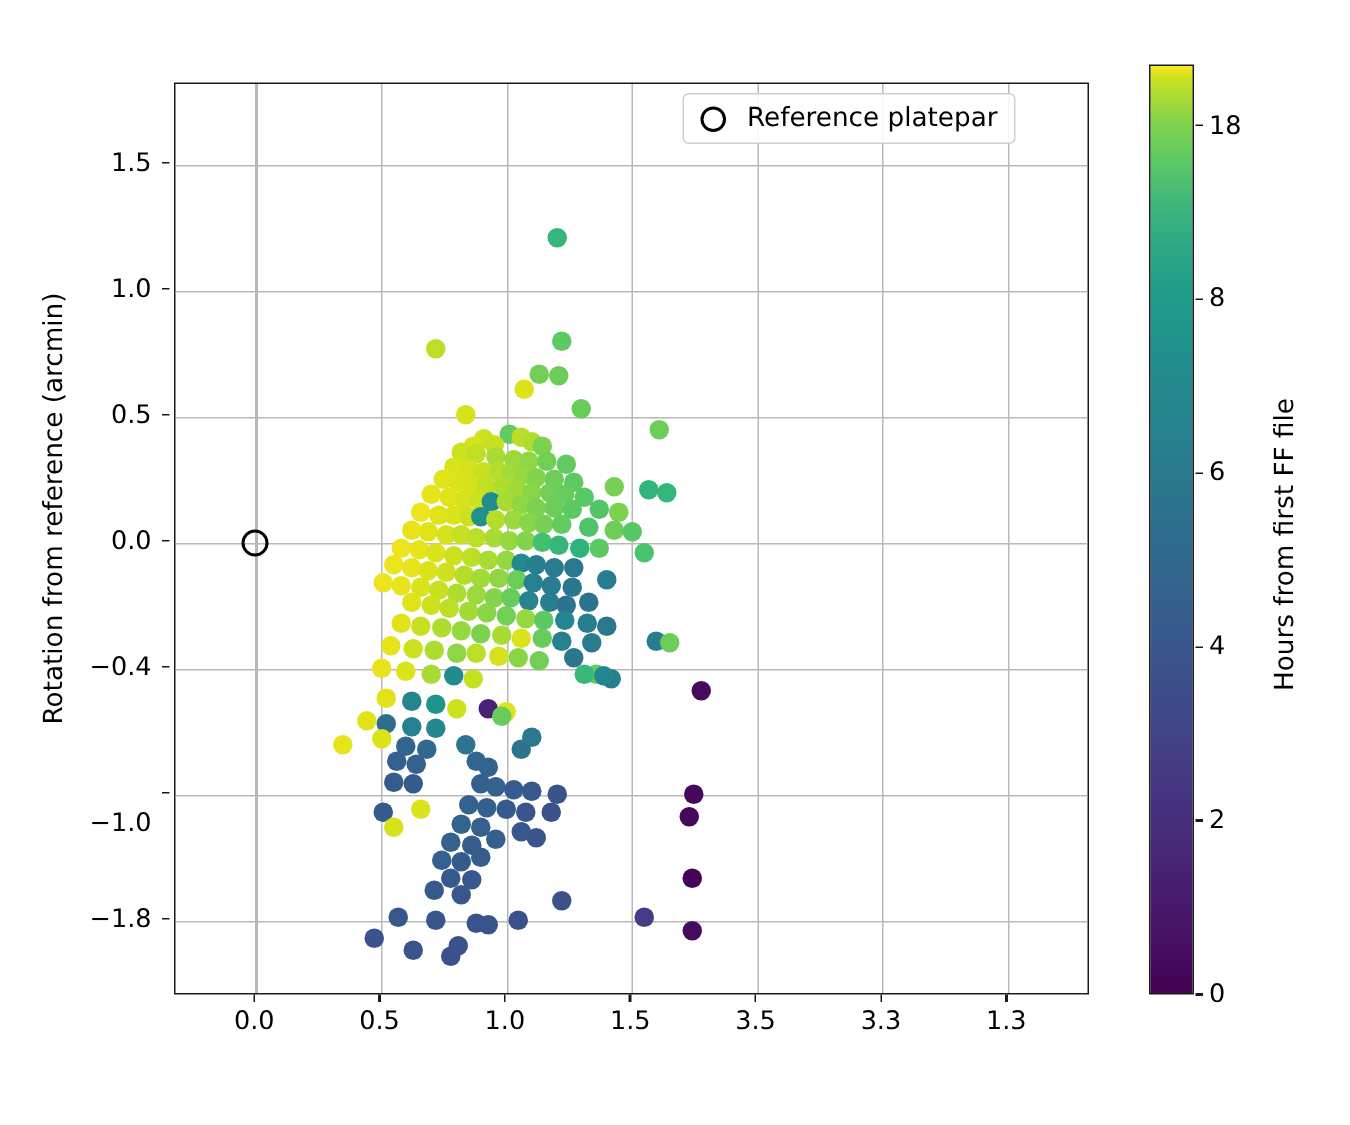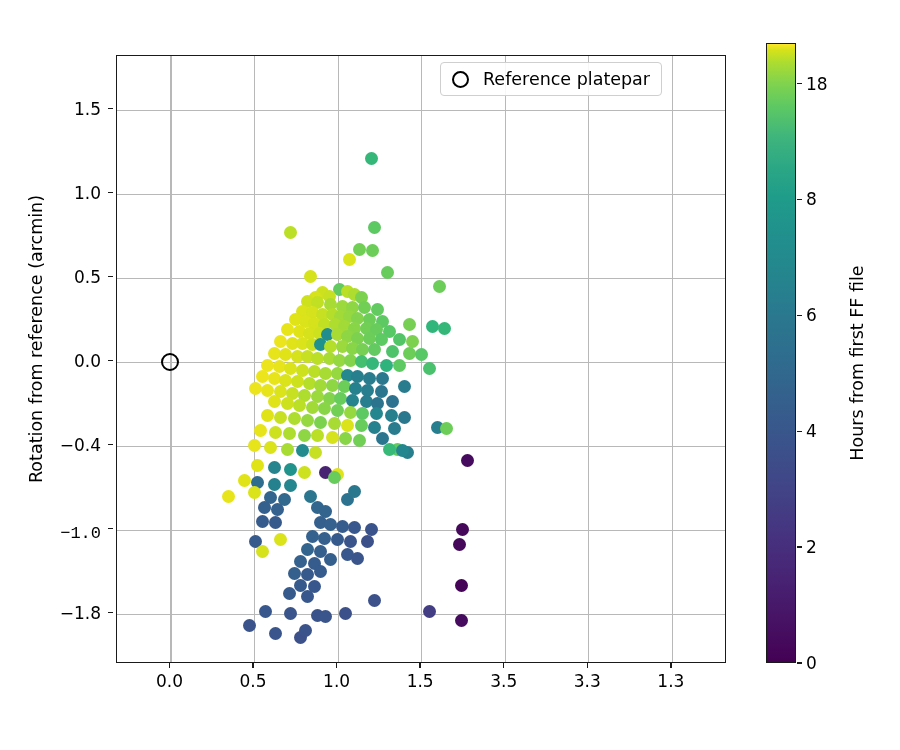--- a/index.html
+++ b/index.html
@@ -35,21 +35,21 @@
   .ylab{position:absolute;left:101px;font-size:17px;transform:translate(-100%,-50%);white-space:nowrap;}
 
   #xlabel{position:absolute;left:0;top:700px;width:726px;text-align:center;font-size:17.5px;}
   #ylabel{
     position:absolute;left:-244px;top:329px;width:560px;text-align:center;font-size:17.5px;
     transform:rotate(-90deg);transform-origin:center center;
   }
 
   
   #legend{
-    position:absolute;left:440px;top:62px;
+    position:absolute;left:455px;top:62px;
     border:1px solid #cfcfcf;border-radius:4px;background:rgba(255,255,255,0.88);
     padding:6px 11px 6px 11px;display:flex;align-items:center;gap:14px;
   }
   #legend-marker{
     width:17px;height:17px;border:2.1px solid #000;border-radius:50%;
     background:transparent;box-sizing:border-box;flex:none;
   }
   #legend-label{font-size:17.5px;white-space:nowrap;}
 
   
@@ -334,21 +334,21 @@
       <div class="xlab" style="left: 420.164px;">1.5</div>
       <div class="xtick" style="left: 503.726px;"></div>
       <div class="xlab" style="left: 503.726px;">3.5</div>
       <div class="xtick" style="left: 587.288px;"></div>
       <div class="xlab" style="left: 587.288px;">3.3</div>
       <div class="xtick" style="left: 670.849px;"></div>
       <div class="xlab" style="left: 670.849px;">1.3</div>
       <div class="ytick" style="top: 612.613px;"></div>
       <div class="ylab" style="top: 612.613px;">−1.8</div>
       <div class="ytick" style="top: 528.635px;"></div>
-      <div class="ylab" style="top: 533px; font-family: Liberation Mono, monospace;">−1.0</div>
+      <div class="ylab" style="top: 549px;">−1.0</div>
       <div class="ytick" style="top: 444.657px;"></div>
       <div class="ylab" style="top: 444.657px;">−0.4</div>
       <div class="ytick" style="top: 360.68px;"></div>
       <div class="ylab" style="top: 360.68px;">0.0</div>
       <div class="ytick" style="top: 276.702px;"></div>
       <div class="ylab" style="top: 276.702px;">0.5</div>
       <div class="ytick" style="top: 192.724px;"></div>
       <div class="ylab" style="top: 192.724px;">1.0</div>
       <div class="ytick" style="top: 108.746px;"></div>
       <div class="ylab" style="top: 108.746px;">1.5</div>

